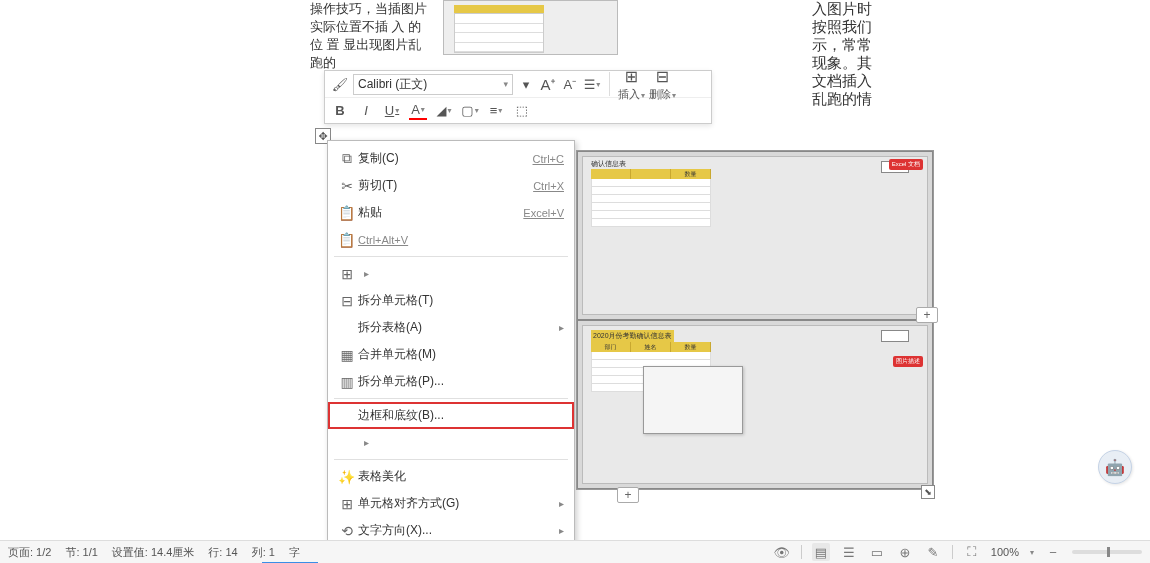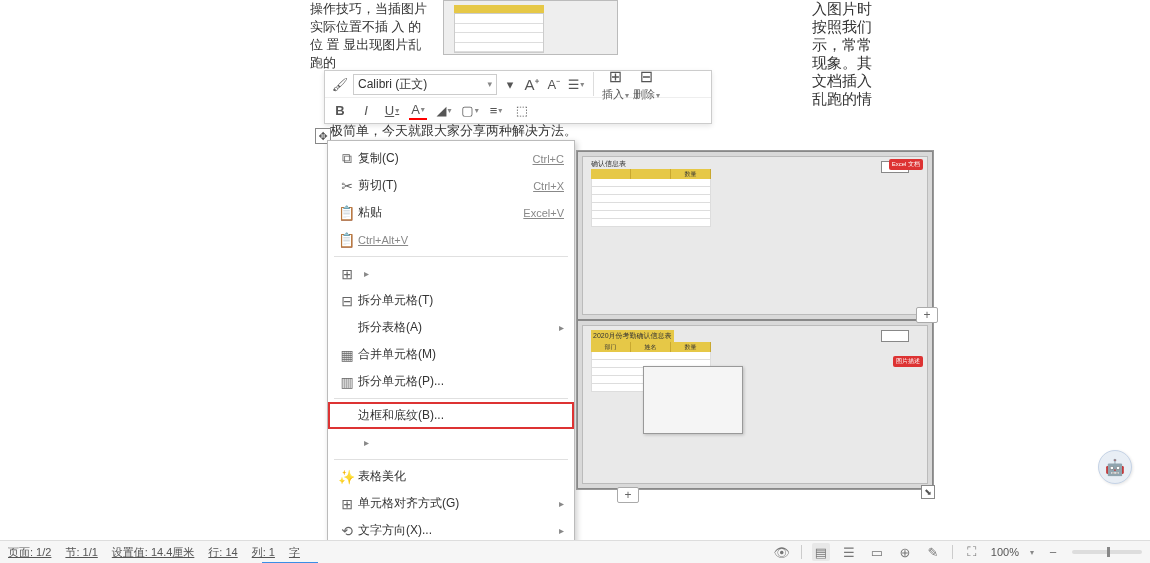--- a/index.html
+++ b/index.html
@@ -14,21 +14,21 @@
 
 .small-sheet { position: absolute; top: 0px; left: 443px; width: 175px; height: 55px; border: 1px solid #bbb; background: #eee; }
 .small-sheet .yellow { background: #e6c847; height: 8px; width: 90px; margin: 4px 0 0 10px; }
 .small-sheet .grid { background: #fff; border: 1px solid #ccc; height: 40px; width: 90px; margin: 0 0 0 10px; display: flex; flex-direction: column; }
 .small-sheet .grid div { flex: 1; border-bottom: 1px solid #ddd; }
 
 
 .mini-toolbar { position: absolute; top: 70px; left: 324px; width: 388px; height: 54px; background: #fff; border: 1px solid #ccc; box-shadow: 0 2px 5px rgba(0,0,0,0.1); }
 .mt-row1 { display: flex; align-items: center; height: 26px; padding: 0 6px; gap: 4px; }
 .mt-row2 { display: flex; align-items: center; height: 26px; padding: 0 6px; gap: 8px; border-top: 1px solid #eee; }
-.font-name { border: 1px solid #ccc; padding: 1px 4px; font-size: 12px; width: 144px; display: flex; justify-content: space-between; align-items: center; }
+.font-name { border: 1px solid #ccc; padding: 1px 4px; font-size: 12px; width: 160px; display: flex; justify-content: space-between; align-items: center; }
 .font-name .dd { color: #888; font-size: 9px; }
 .aicon { width: 18px; height: 18px; display: inline-flex; align-items: center; justify-content: center; font-size: 13px; color: #555; }
 .sep { width: 1px; height: 24px; background: #ddd; margin: 0 4px; }
 .btn-v { display: flex; flex-direction: column; align-items: center; font-size: 11px; color: #555; gap: 1px; }
 .btn-v .ic { font-size: 16px; }
 .dd-arrow { font-size: 8px; color: #888; margin-left: 1px; }
 
 .behind-text { position: absolute; top: 122px; left: 330px; font-size: 13px; }
 
 
@@ -53,21 +53,21 @@
 .sp-yellow span { flex: 1; border-right: 1px solid #c9a830; text-align: center; font-size: 6px; line-height: 10px; }
 .sp-rows { background: #fff; width: 120px; margin-left: 8px; }
 .sp-rows div { height: 8px; border: 1px solid #ddd; border-top: none; }
 .sp-box { position: absolute; top: 4px; right: 18px; width: 28px; height: 12px; border: 1px solid #888; background: #fff; }
 .red-pill { position: absolute; background: #d33; color: #fff; font-size: 6px; padding: 1px 3px; border-radius: 2px; }
 .dialog-mini { position: absolute; left: 60px; top: 40px; width: 100px; height: 68px; background: #f5f5f5; border: 1px solid #999; box-shadow: 1px 1px 3px rgba(0,0,0,0.2); }
 .plus-btn { position: absolute; width: 22px; height: 16px; background: #fff; border: 1px solid #aaa; display: flex; align-items: center; justify-content: center; font-size: 12px; color: #666; border-radius: 2px; }
 
 
 .statusbar { position: absolute; bottom: 0; left: 0; right: 0; height: 23px; background: #f6f6f6; border-top: 1px solid #ddd; display: flex; align-items: center; font-size: 11px; color: #555; padding: 0 8px; }
-.statusbar .sb-left { display: flex; gap: 14px; text-decoration: underline; }
+.statusbar .sb-left { display: flex; gap: 14px; }
 .statusbar .sb-right { margin-left: auto; display: flex; align-items: center; gap: 10px; }
 .sb-icon { width: 18px; height: 18px; display: inline-flex; align-items: center; justify-content: center; font-size: 13px; color: #777; }
 .sb-sep { width: 1px; height: 14px; background: #ccc; }
 .zoom-bar { width: 70px; height: 4px; background: #ddd; position: relative; border-radius: 2px; }
 .zoom-bar::after { content: ""; position: absolute; left: 35px; top: -3px; width: 3px; height: 10px; background: #888; }
 
 .float-bot { position: absolute; right: 18px; top: 450px; width: 34px; height: 34px; border-radius: 50%; background: #e8eef5; border: 1px solid #c5d3e6; display: flex; align-items: center; justify-content: center; font-size: 16px; box-shadow: 1px 1px 3px rgba(0,0,0,0.1); }
 
 .blue-underline { position: absolute; bottom: -2px; left: 262px; width: 56px; height: 3px; background: #3a8ee6; }
 
@@ -116,21 +116,20 @@
       <span class="aicon" style="font-style:italic">I</span>
       <span class="aicon" style="text-decoration:underline">U<span class="dd-arrow">▾</span></span>
       <span class="aicon" style="border-bottom:2px solid red">A<span class="dd-arrow">▾</span></span>
       <span class="aicon">◢<span class="dd-arrow">▾</span></span>
       <span class="aicon">▢<span class="dd-arrow">▾</span></span>
       <span class="aicon">≡<span class="dd-arrow">▾</span></span>
       <span class="aicon">⬚</span>
     </div>
   </div>
 
-  <div class="behind-text">极简单，今天就跟大家分享两种解决方法。</div>
 
   <div class="table-handle">✥</div>
 
   <div class="menu">
     <div class="menu-item">
       <span class="mi-icon">⧉</span>
       <span class="mi-text">复制(C)</span>
       <span class="mi-shortcut">Ctrl+C</span>
     </div>
     <div class="menu-item">

